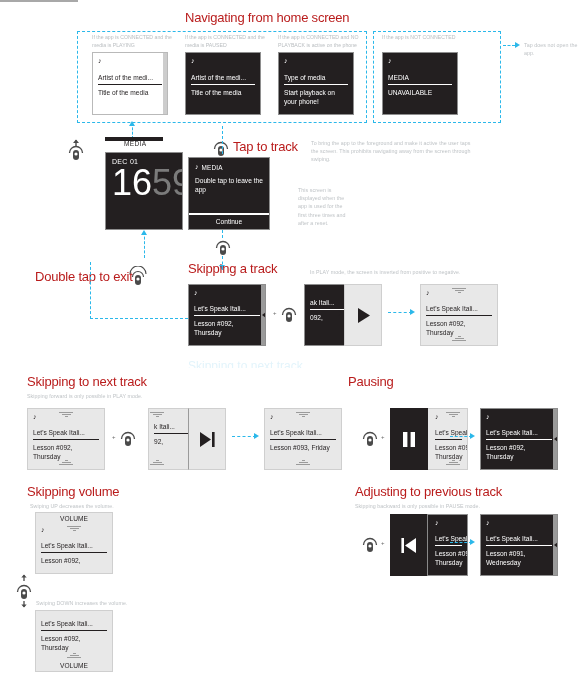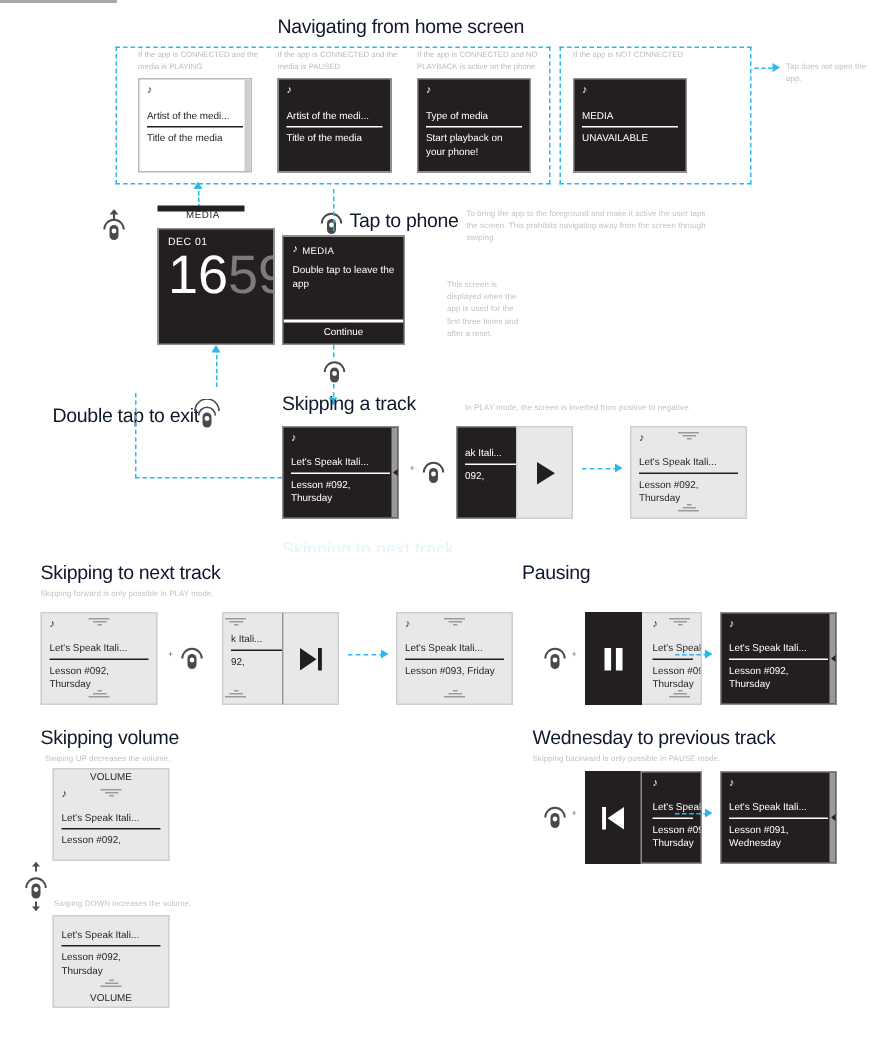--- a/index.html
+++ b/index.html
@@ -8,21 +8,21 @@
     background: #ffffff;
     font-family: "Liberation Sans", sans-serif;
     position: relative;
     overflow: hidden;
     color: #231f20;
   }
   .abs { position: absolute; }
 
   
   .sect-title {
-    color: #0f172a;
+    color: #b91c1c;
     font-size: 13px;
     letter-spacing: -0.2px;
     white-space: nowrap;
   }
   .note {
     color: #bfc3c6;
     font-size: 5.3px;
     line-height: 1.55;
     letter-spacing: 0.05px;
   }
@@ -241,21 +241,21 @@
 <div class="dash-v" style="left:144px; top:232px; height:26px;"></div>
 <div class="arrow-head up" style="left:140.5px; top:230px;"></div>
 
 <div class="gesture" style="left:211px; top:138px;">
   <svg width="20" height="20" viewBox="0 0 20 20">
     <path d="M3.5 11 a6.5 6.5 0 0 1 13 0" stroke="#4a4a4a" stroke-width="1.3" fill="none"></path>
     <rect x="7" y="8" width="6" height="10" rx="3" fill="#4a4a4a"></rect>
     <circle cx="10" cy="12" r="1.6" fill="#ffffff"></circle>
   </svg>
 </div>
-<div class="abs sect-title" style="left:233px; top:139px;">Tap to phone</div>
+<div class="abs sect-title" style="left:233px; top:139px;">Tap to track</div>
 
 <div class="abs note" style="left:311px; top:139px; width:160px;">To bring the app to the foreground and make it active the user taps the screen. This prohibits navigating away from the screen through swiping.</div>
 
 <div class="dash-v" style="left:222px; top:126px; height:28px;"></div>
 
 <div class="screen dark" style="left:188px; top:157px; width:82px; height:73px;">
   <div class="scr-inner" style="padding:5px 6px;">
     <div class="hdr-row">
       <span class="note-ico">♪</span>
       <span class="hdr-txt">MEDIA</span>
@@ -532,21 +532,21 @@
     <div class="scr-line2" style="width:62px">Lesson #092, Thursday</div>
     <div class="caret down" style="bottom:12px;">
         <i></i>
         <i></i>
         <i></i>
       </div>
     <div class="volume-word" style="bottom:2px; top:auto;">VOLUME</div>
   </div>
 </div>
 
-<div class="abs sect-title" style="left:355px; top:484px;">Wednesday to previous track</div>
+<div class="abs sect-title" style="left:355px; top:484px;">Adjusting to previous track</div>
 <div class="abs note" style="left:355px; top:502px; width:170px;">Skipping backward is only possible in PAUSE mode.</div>
 
 <div class="gesture" style="left:360px; top:534px;">
   <svg width="20" height="20" viewBox="0 0 20 20">
     <path d="M3.5 11 a6.5 6.5 0 0 1 13 0" stroke="#4a4a4a" stroke-width="1.3" fill="none"></path>
     <rect x="7" y="8" width="6" height="10" rx="3" fill="#4a4a4a"></rect>
     <circle cx="10" cy="12" r="1.6" fill="#ffffff"></circle>
   </svg>
 </div>
 <div class="abs" style="left:381px; top:540px; font-size:6px; color:#6a6a6a;">+</div>

